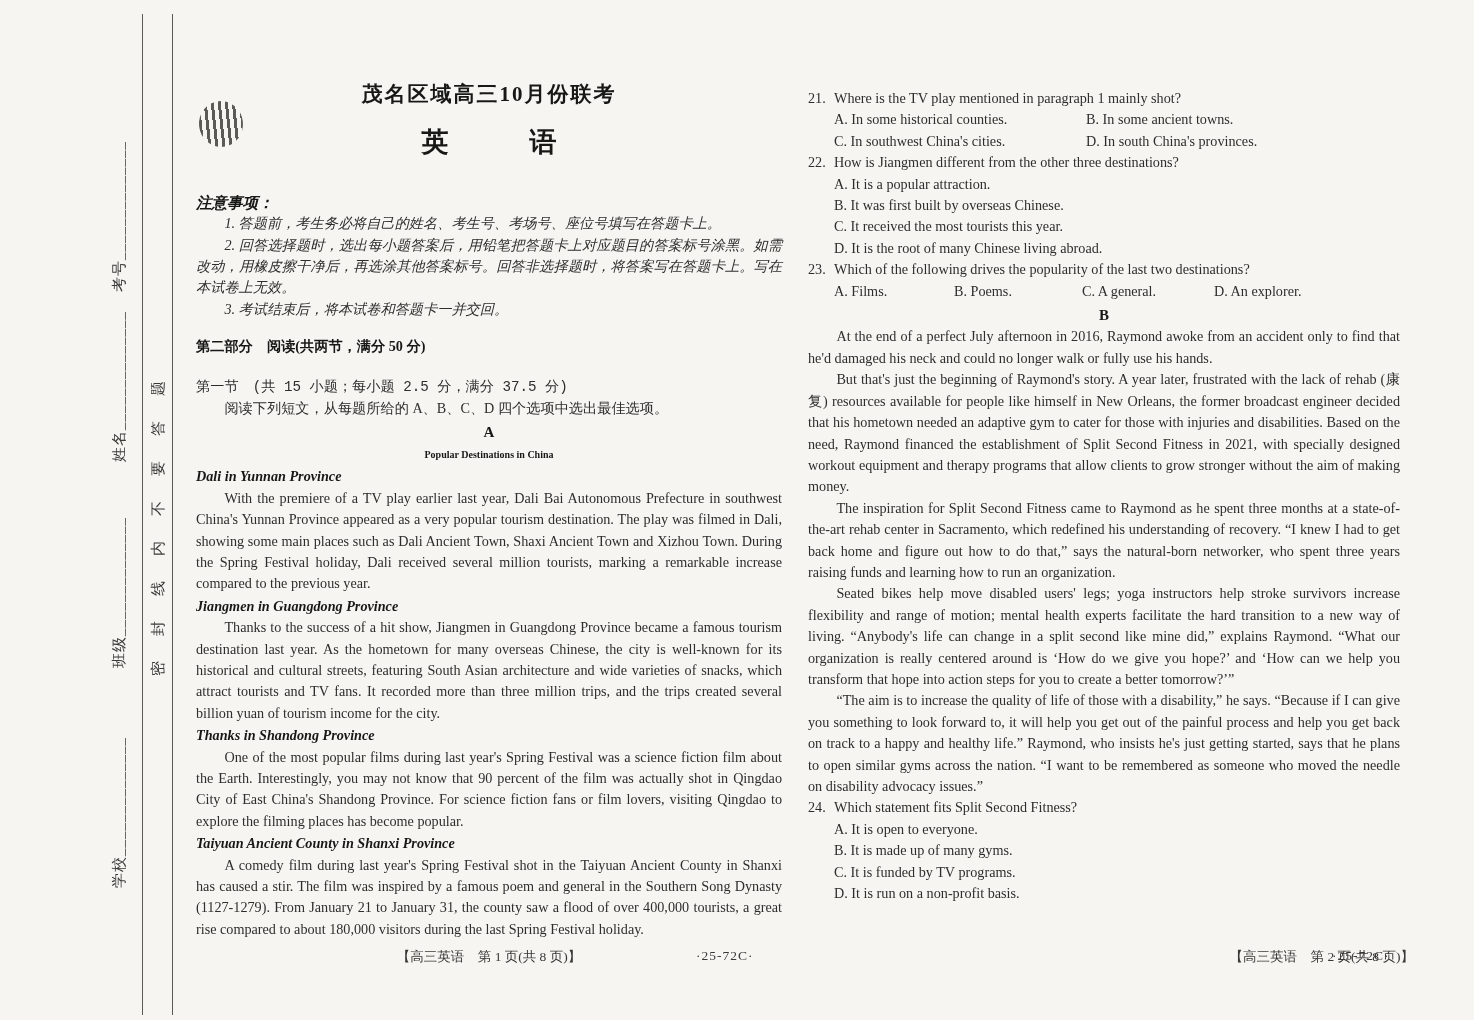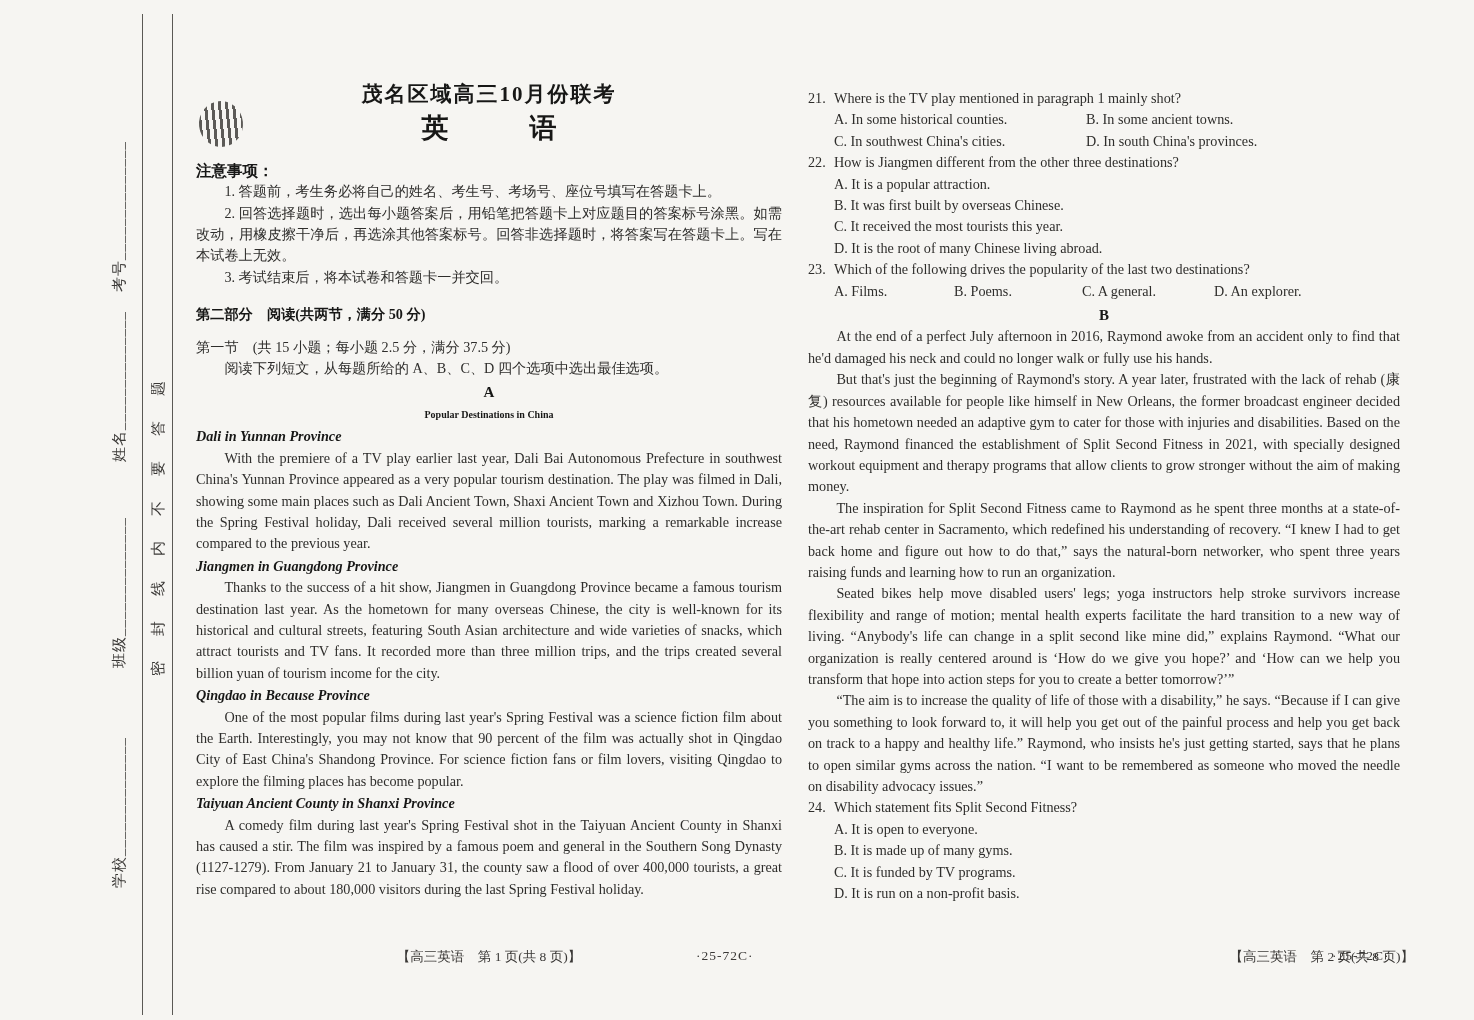--- a/index.html
+++ b/index.html
@@ -39,28 +39,28 @@
     background:repeating-linear-gradient(90deg,#474542 0 3px,rgba(0,0,0,0) 3px 7px);
     opacity:.88; transform:rotate(-6deg);
   }
 
   
   .col { position:absolute; font-size:14.2px; line-height:21.4px; text-align:justify; }
   .col.left  { left:196px; top:84px;  width:586px; }
   .col.right { left:808px; top:88px;  width:592px; }
 
   .doc-title { font-size:21px; font-weight:bold; text-align:center; letter-spacing:2px; color:#171716; }
-  .doc-subject { font-size:27px; font-weight:bold; text-align:center; color:#171716; white-space:pre; margin-top:13px; }
+  .doc-subject { font-size:27px; font-weight:bold; text-align:center; color:#171716; white-space:pre; margin-top:27px; }
 
-  .notice { margin-top:20px; }
+  .notice { margin-top:38px;font-style:italic; }
   .notice-head { font-weight:bold; font-size:15.5px; color:#171716; }
   .notice p { text-indent:2em; }
 
   .part-line { font-weight:bold; color:#171716; margin-top:16px; }
-  .sub-line { margin-top:11px; }
+  .sub-line { margin-top:19px;font-family:Liberation Mono, monospace; }
   .cn-indent { text-indent:2em; }
 
   .center-label { text-align:center; font-weight:bold; font-size:15px; color:#171716; margin-top:3px; }
   .center-title { text-align:center; font-weight:bold; font-size:10px; color:#171716; }
 
   .sec-head { font-weight:bold; color:#171716; margin-top:1px;font-style:italic; }
   p.body { text-indent:2em; }
 
   .q { display:flex; }
   .qnum { width:26px; flex:0 0 26px; }
@@ -110,21 +110,21 @@
     <div class="sub-line">第一节　(共 15 小题；每小题 2.5 分，满分 37.5 分)</div>
     <p class="cn-indent">阅读下列短文，从每题所给的 A、B、C、D 四个选项中选出最佳选项。</p>
 
     <div class="center-label">A</div>
     <div class="center-title">Popular Destinations in China</div>
 
     <div class="sec-head">Dali in Yunnan Province</div>
     <p class="body">With the premiere of a TV play earlier last year, Dali Bai Autonomous Prefecture in southwest China's Yunnan Province appeared as a very popular tourism destination. The play was filmed in Dali, showing some main places such as Dali Ancient Town, Shaxi Ancient Town and Xizhou Town. During the Spring Festival holiday, Dali received several million tourists, marking a remarkable increase compared to the previous year.</p>
     <div class="sec-head">Jiangmen in Guangdong Province</div>
     <p class="body">Thanks to the success of a hit show, Jiangmen in Guangdong Province became a famous tourism destination last year. As the hometown for many overseas Chinese, the city is well-known for its historical and cultural streets, featuring South Asian architecture and wide varieties of snacks, which attract tourists and TV fans. It recorded more than three million trips, and the trips created several billion yuan of tourism income for the city.</p>
-    <div class="sec-head">Qingdao in Because Province</div>
+    <div class="sec-head">Thanks in Shandong Province</div>
     <p class="body">One of the most popular films during last year's Spring Festival was a science fiction film about the Earth. Interestingly, you may not know that 90 percent of the film was actually shot in Qingdao City of East China's Shandong Province. For science fiction fans or film lovers, visiting Qingdao to explore the filming places has become popular.</p>
     <div class="sec-head">Taiyuan Ancient County in Shanxi Province</div>
     <p class="body">A comedy film during last year's Spring Festival shot in the Taiyuan Ancient County in Shanxi has caused a stir. The film was inspired by a famous poem and general in the Southern Song Dynasty (1127-1279). From January 21 to January 31, the county saw a flood of over 400,000 tourists, a great rise compared to about 180,000 visitors during the last Spring Festival holiday.</p>
   </div>
 
   <div class="col right">
 
     <div class="q">
       <span class="qnum">21.</span>
       <span class="qtext">Where is the TV play mentioned in paragraph 1 mainly shot?</span>

